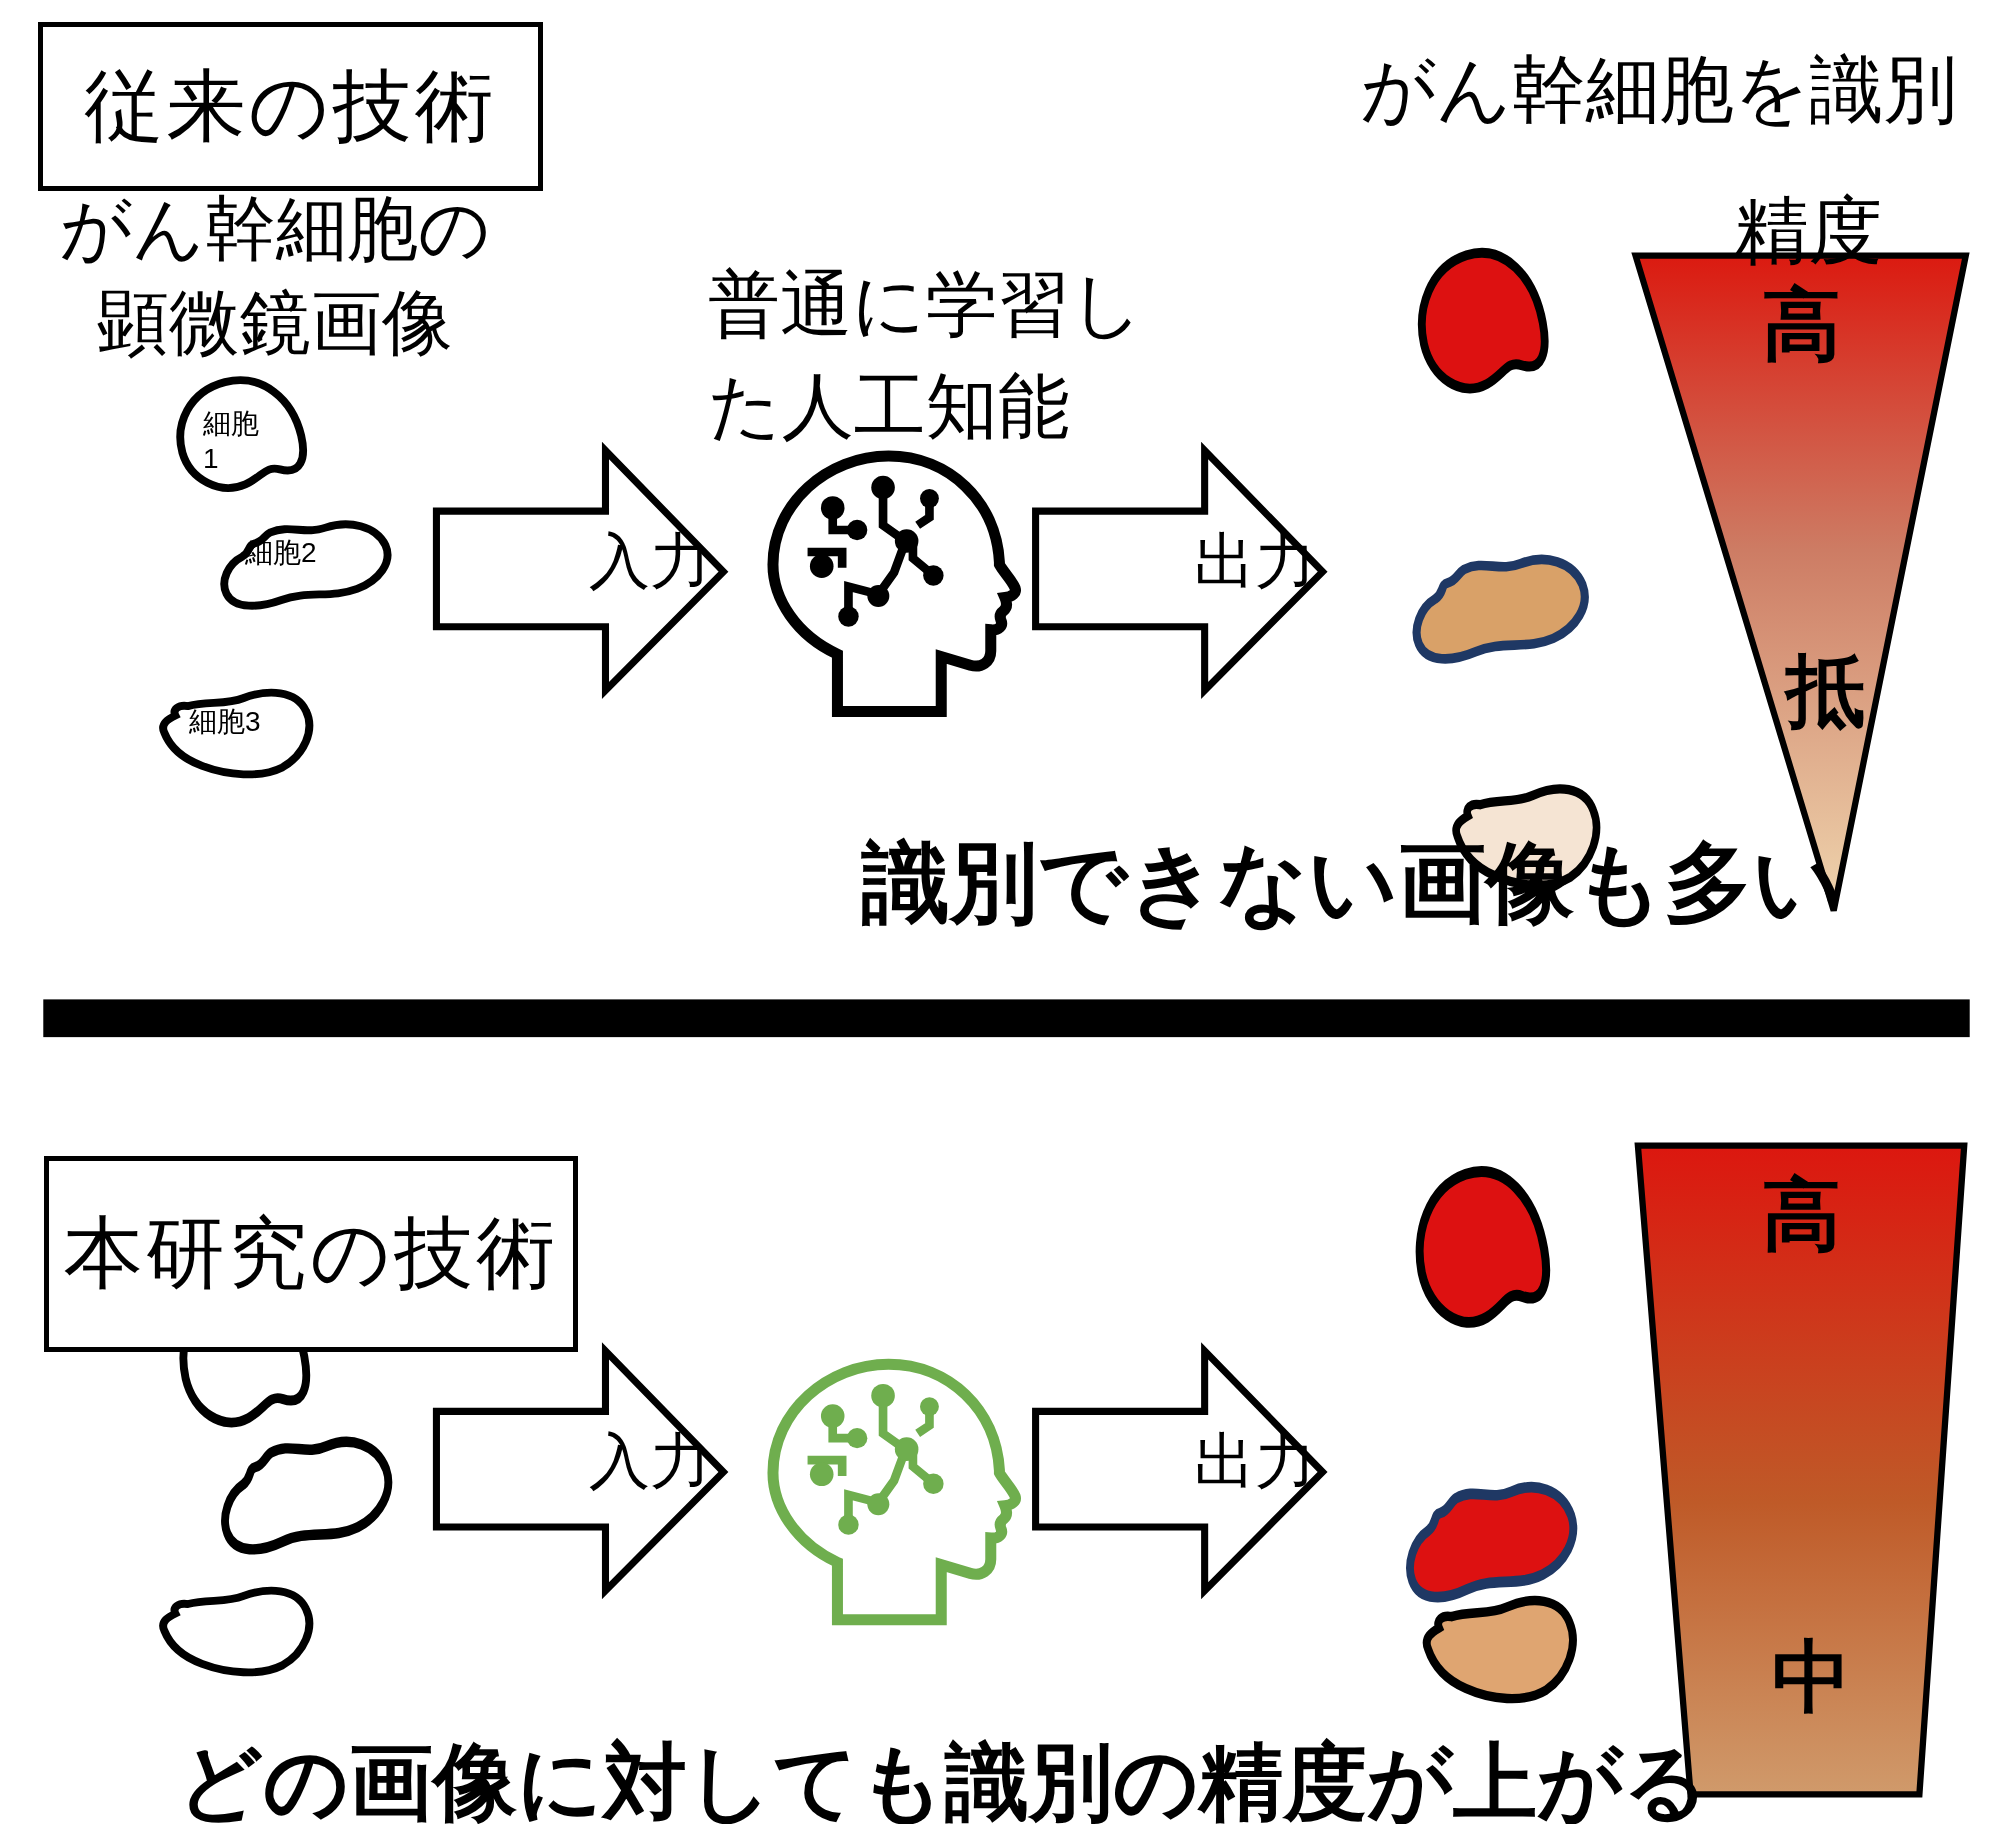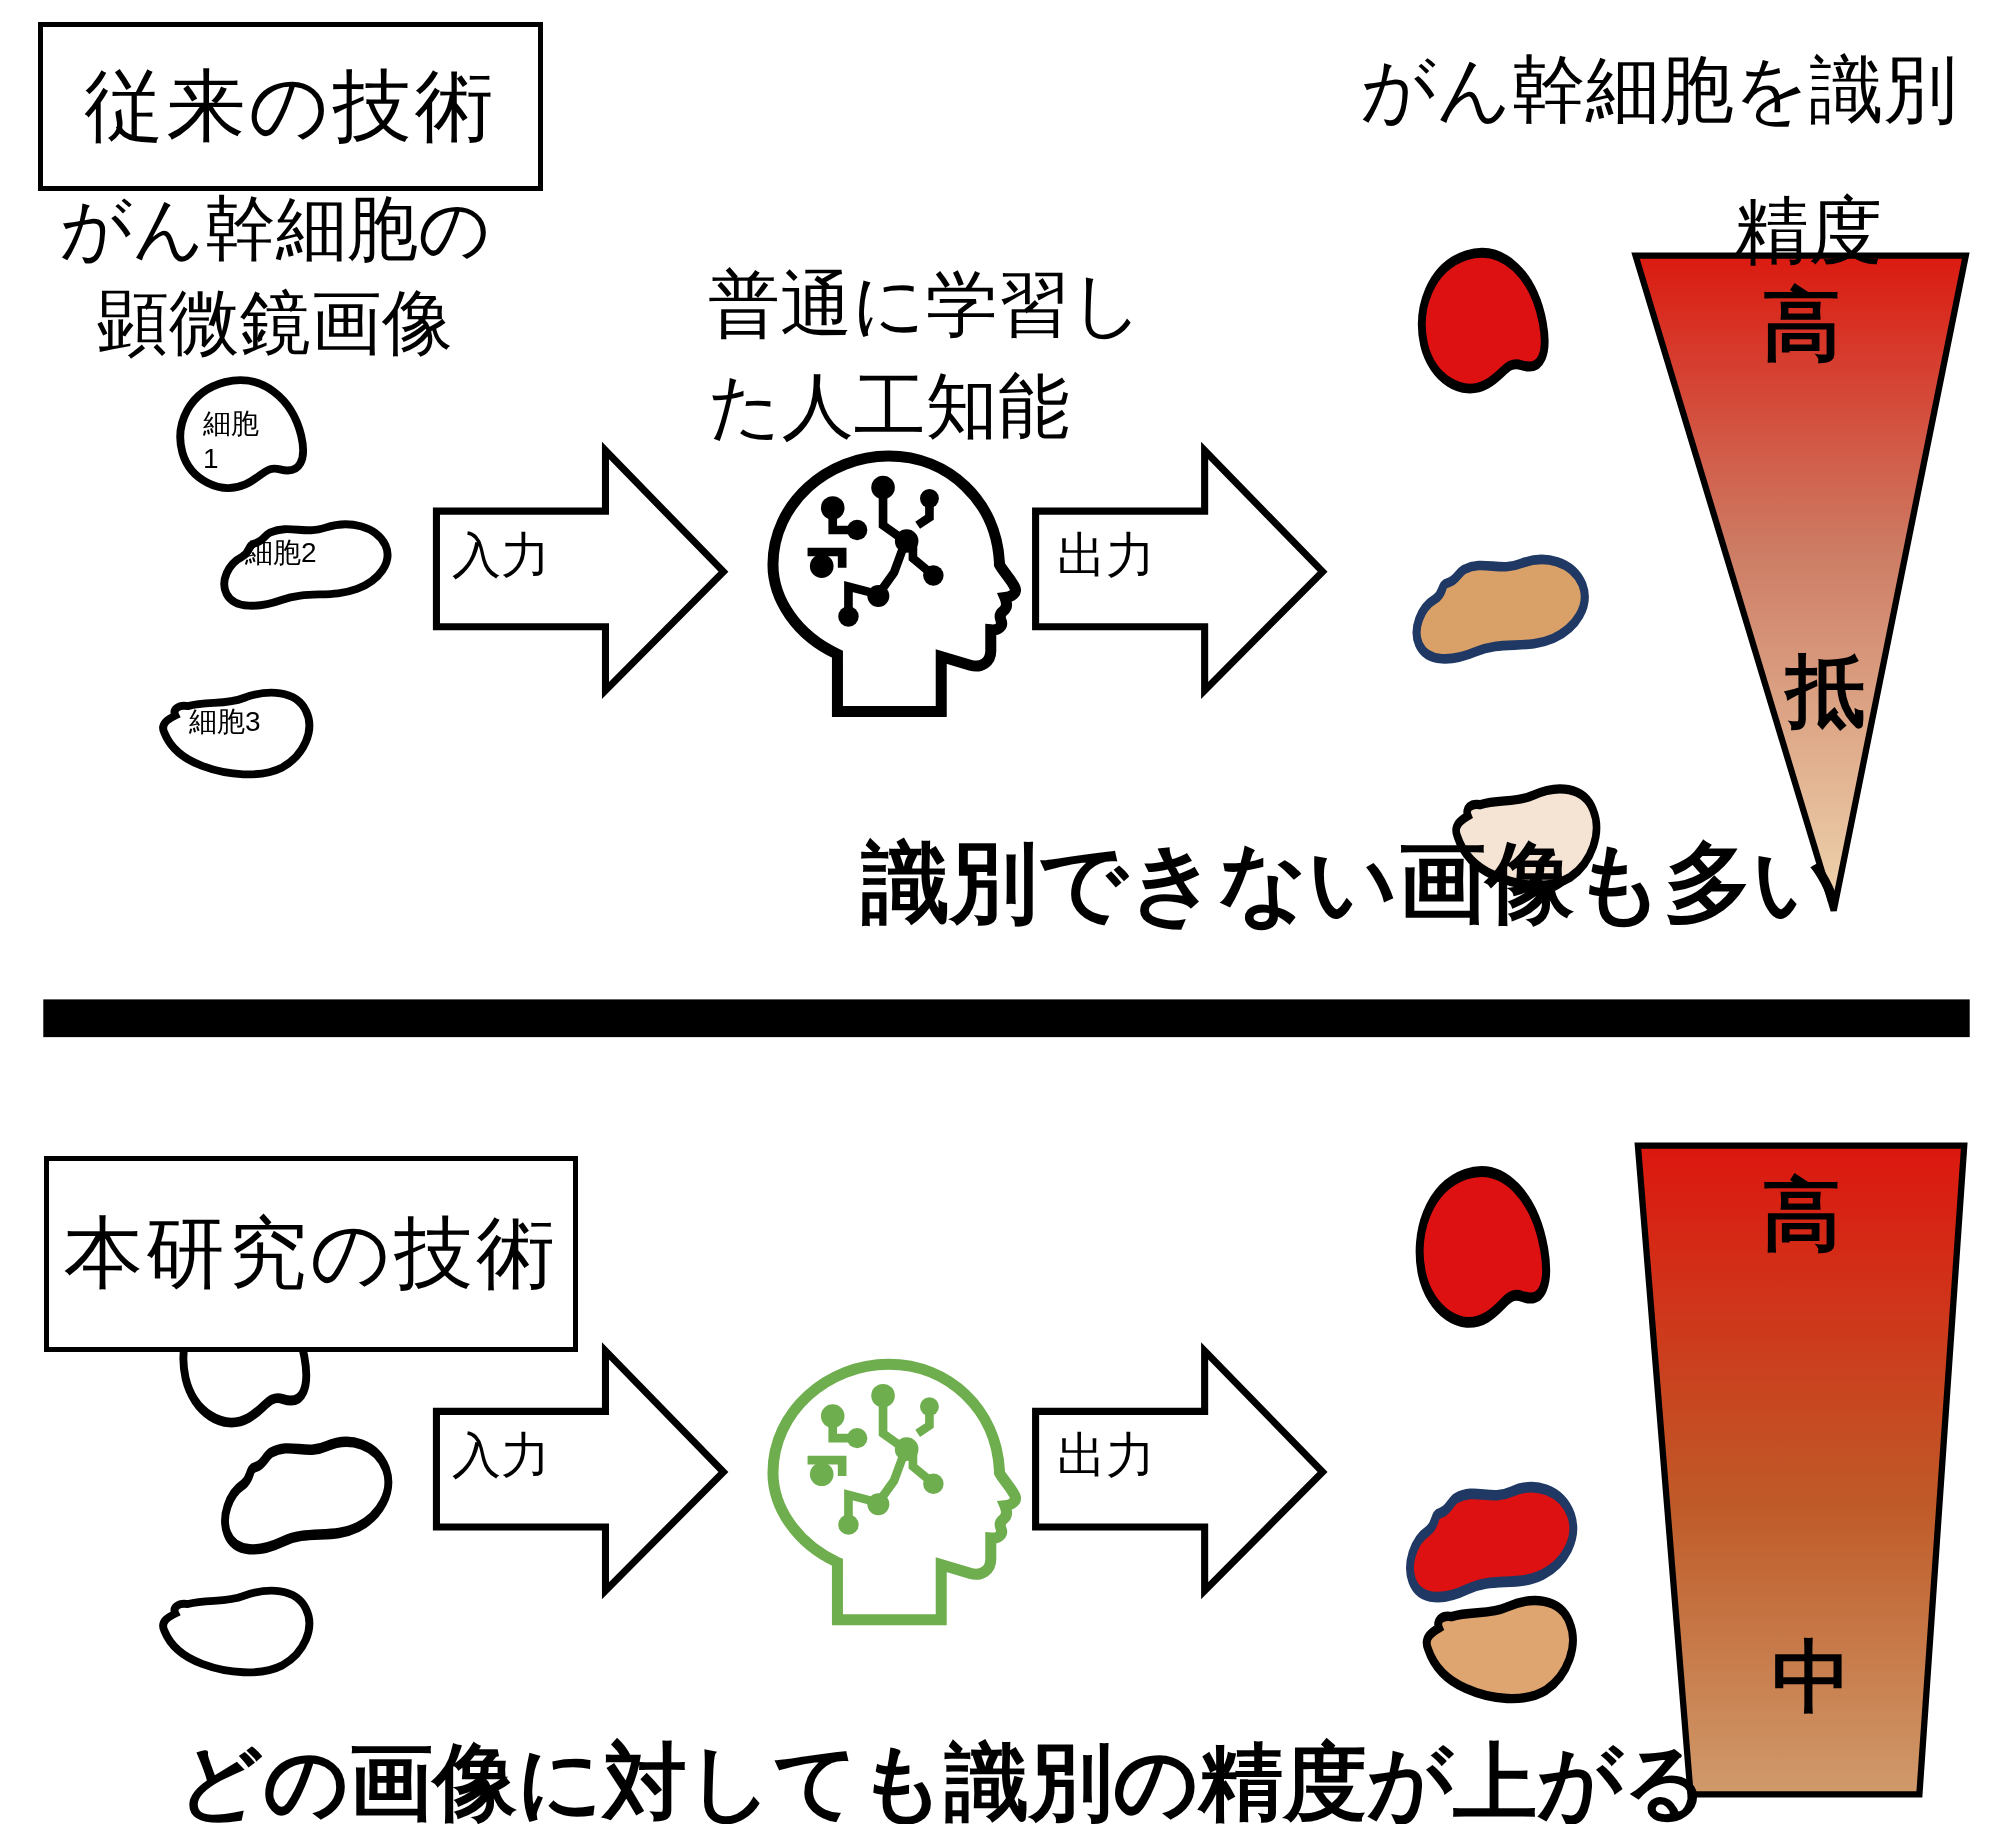--- a/index.html
+++ b/index.html
@@ -15,21 +15,21 @@
   .txt{position:absolute;color:#000;white-space:pre-line;}
   .center{text-align:center;}
   .left{text-align:left;}
   .label-box{
     position:absolute;border:5.5px solid #000;background:#fff;
     display:flex;align-items:center;justify-content:center;
     font-size:79px;letter-spacing:3.1px;
   }
   .caption{font-size:71px;line-height:1.32;}
   .ai-caption{font-size:72px;line-height:1.42;}
-  .arrow-label{font-size:49px;line-height:1;text-align:left;}
+  .arrow-label{font-size:61px;line-height:1;text-align:right;}
   .cell-label{font-size:28px;line-height:1.25;text-align:left;}
   .scale-label{font-size:79px;font-weight:bold;line-height:1;text-align:center;}
   .note{font-weight:900;letter-spacing:0px;}
 </style>
 </head>
 <body>
 
 <div id="canvas">
 
   <svg id="shapes" viewBox="0 0 2560 2321" xmlns="http://www.w3.org/2000/svg">

